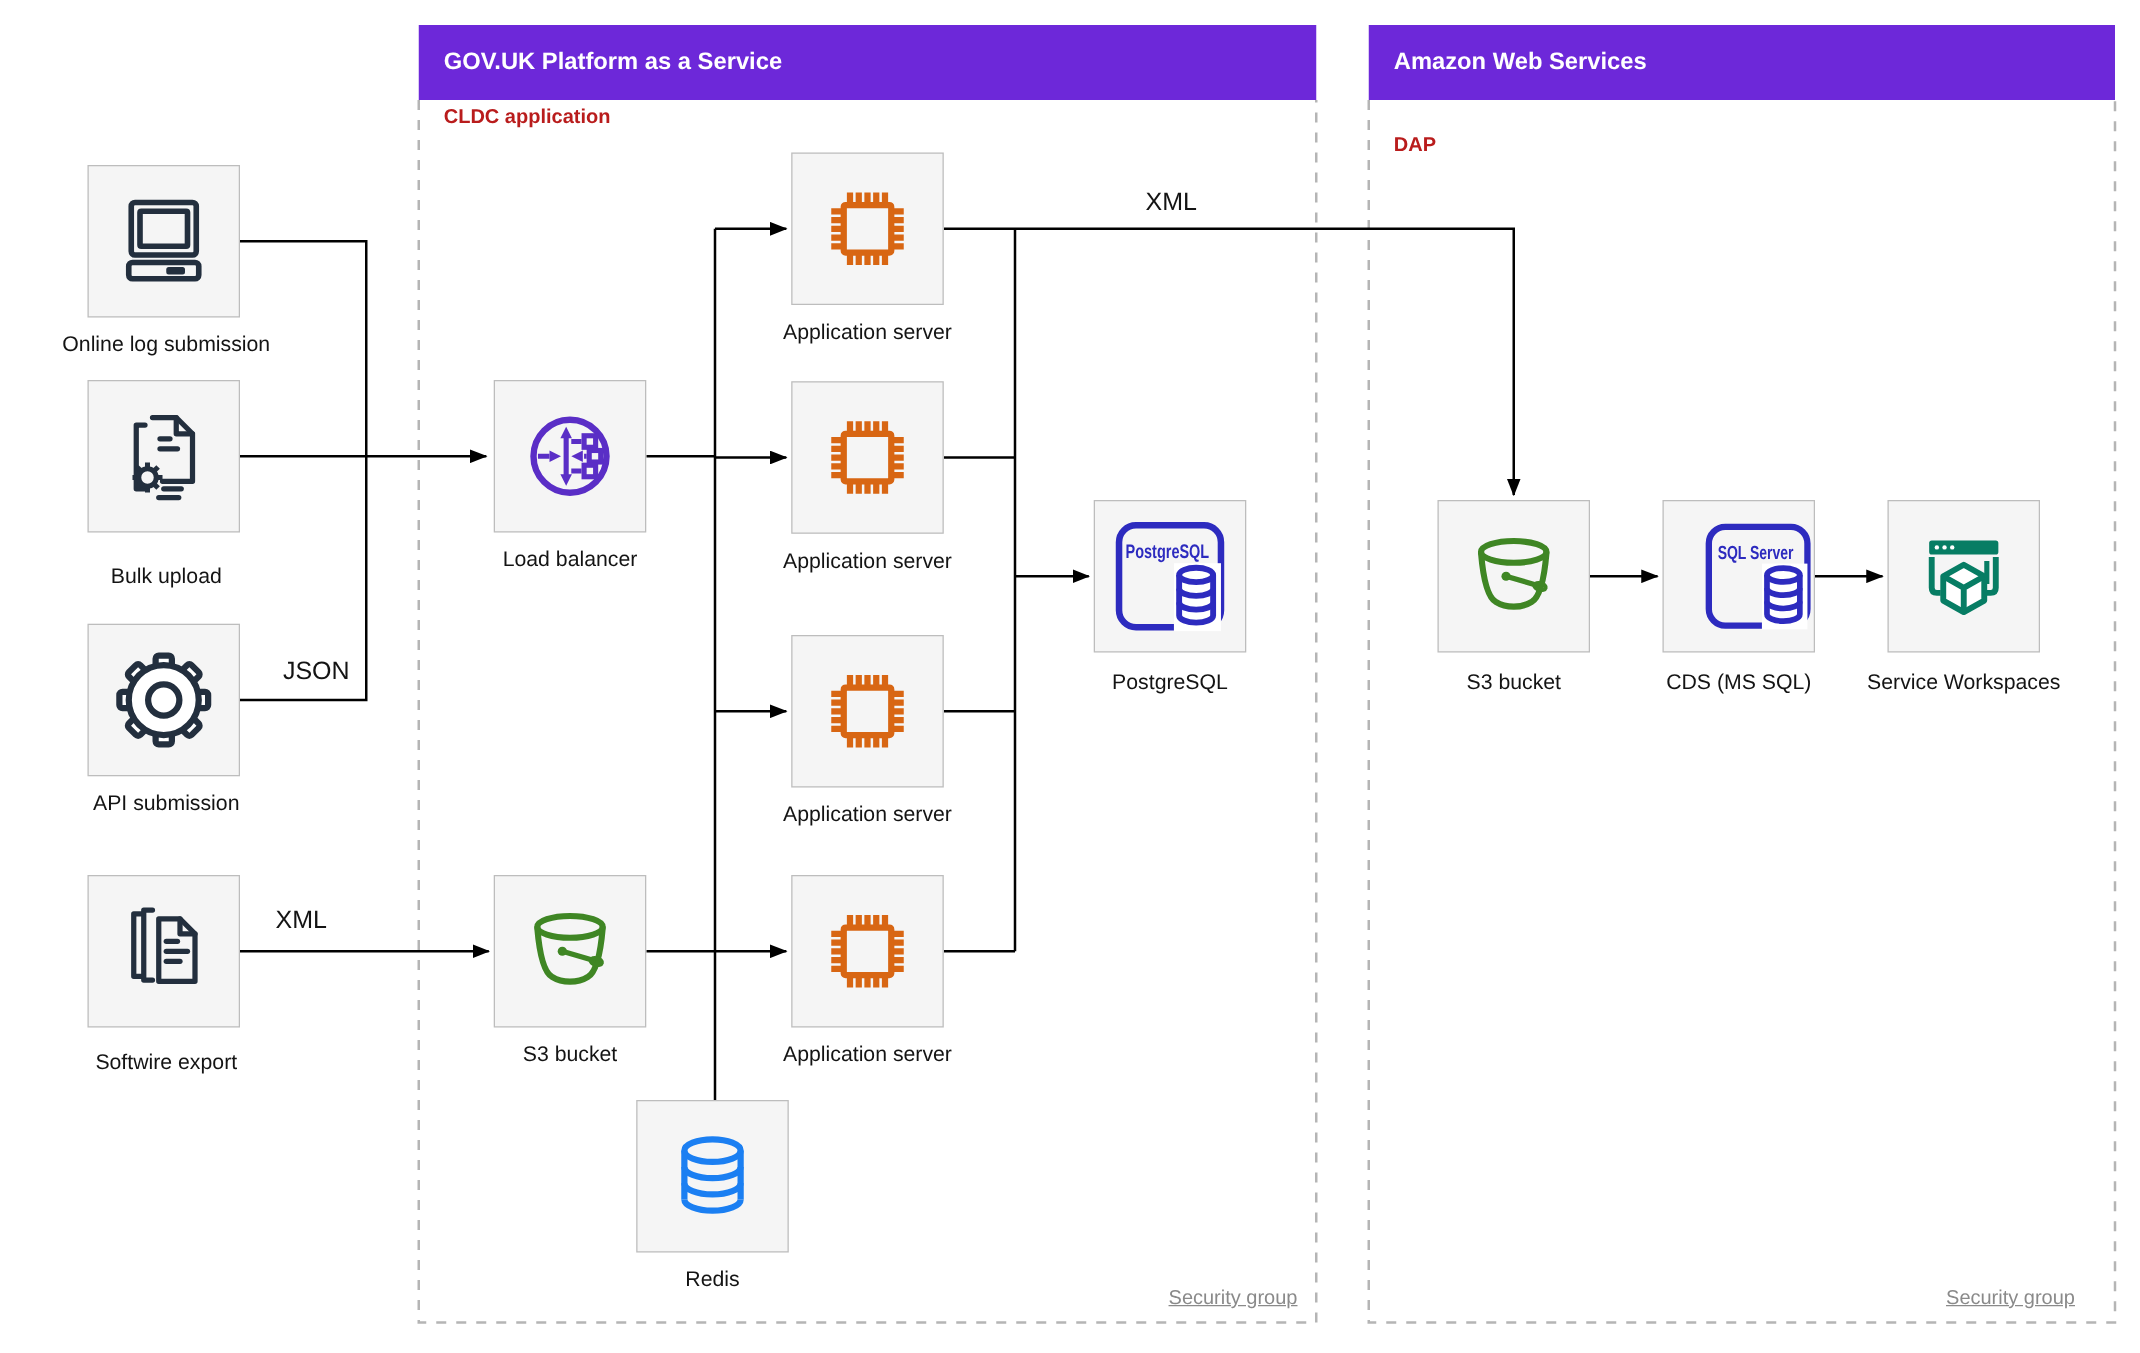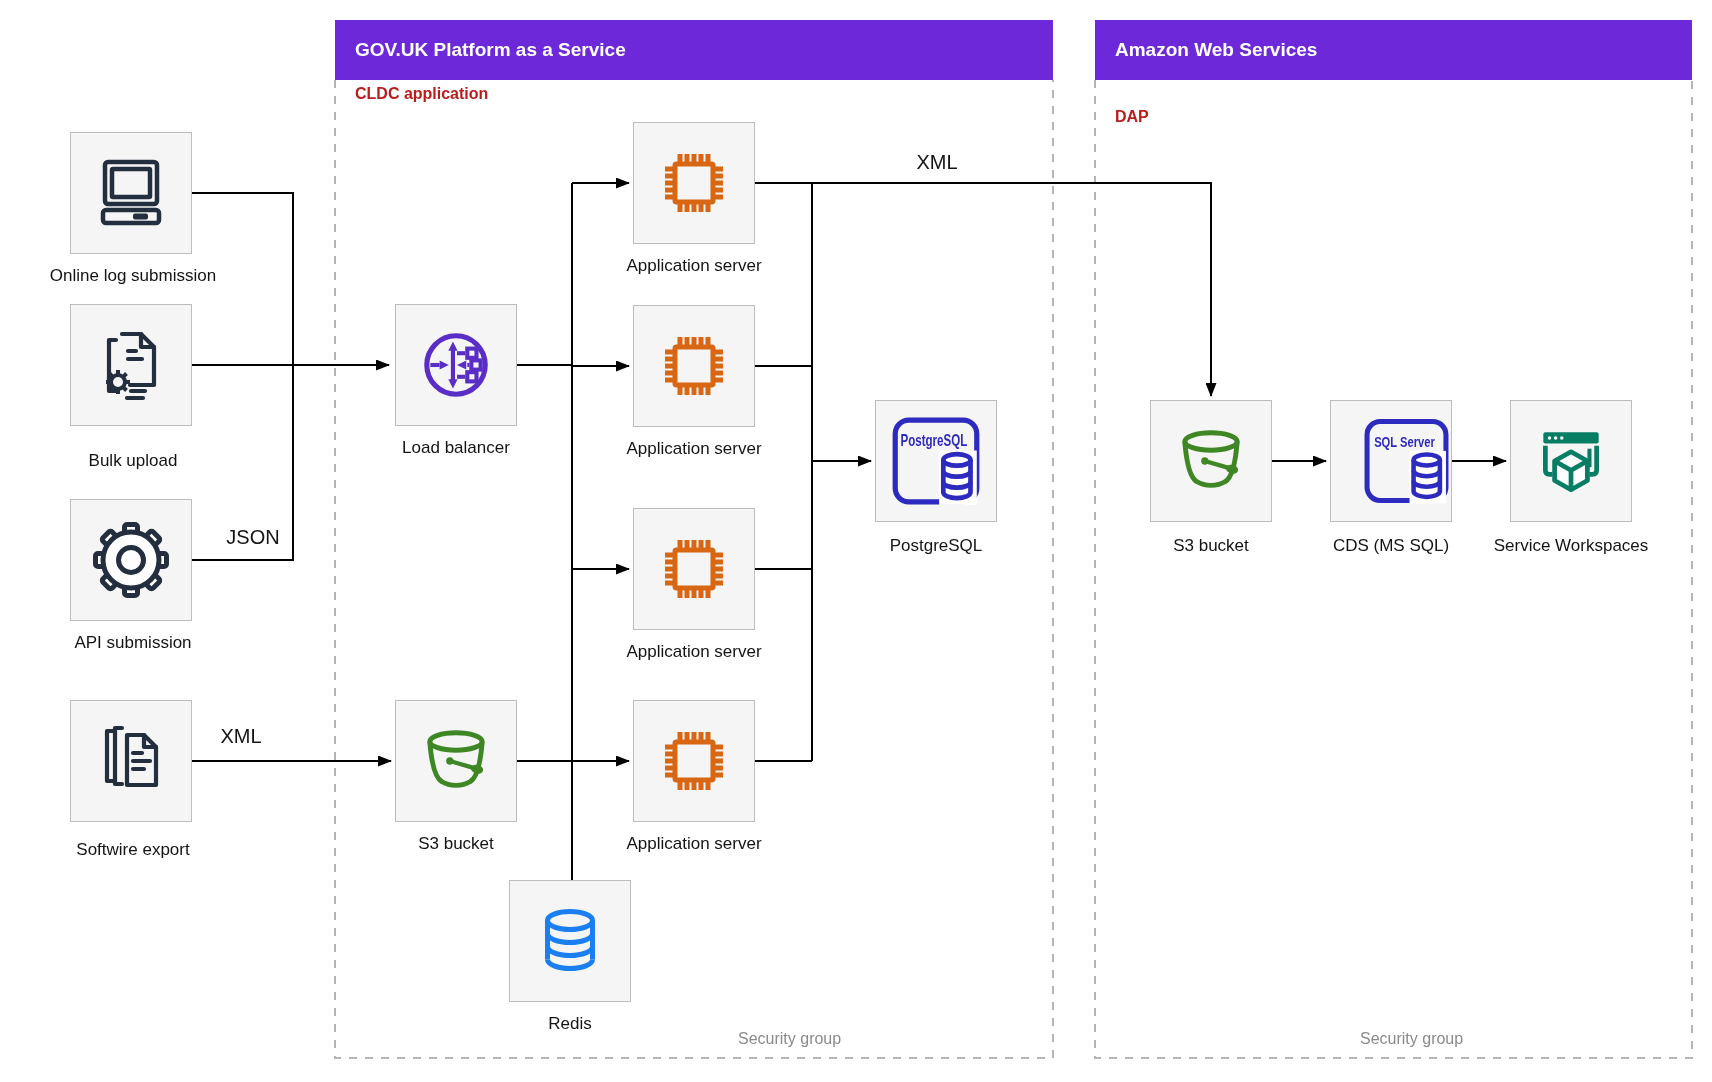--- a/index.html
+++ b/index.html
@@ -20,22 +20,22 @@
   .container-header {
     position:absolute; height:60px; box-sizing:border-box;
     background:#6d28d9; color:#ffffff;
     font-size:19px; font-weight:bold; line-height:60px; padding-left:20px;
     white-space:nowrap; overflow:hidden;
   }
   .container-sublabel {
     position:absolute; font-size:16px; font-weight:bold; color:#b91c1c; white-space:nowrap;
   }
   .security-label {
-    position:absolute; width:300px; text-align:left;
-    font-size:16px; color:#8a8a8a; white-space:nowrap;
+    position:absolute; width:300px; text-align:right;
+    font-size:16px; color:#8a8a8a; white-space:nowrap;text-decoration:underline;
   }
   .edge-label {
     position:absolute; transform:translateX(-50%);
     font-size:20px; color:#141414; white-space:nowrap; line-height:20px;
   }
 </style>
 </head>
 <body>
 
 <svg class="wires" xmlns="http://www.w3.org/2000/svg">

